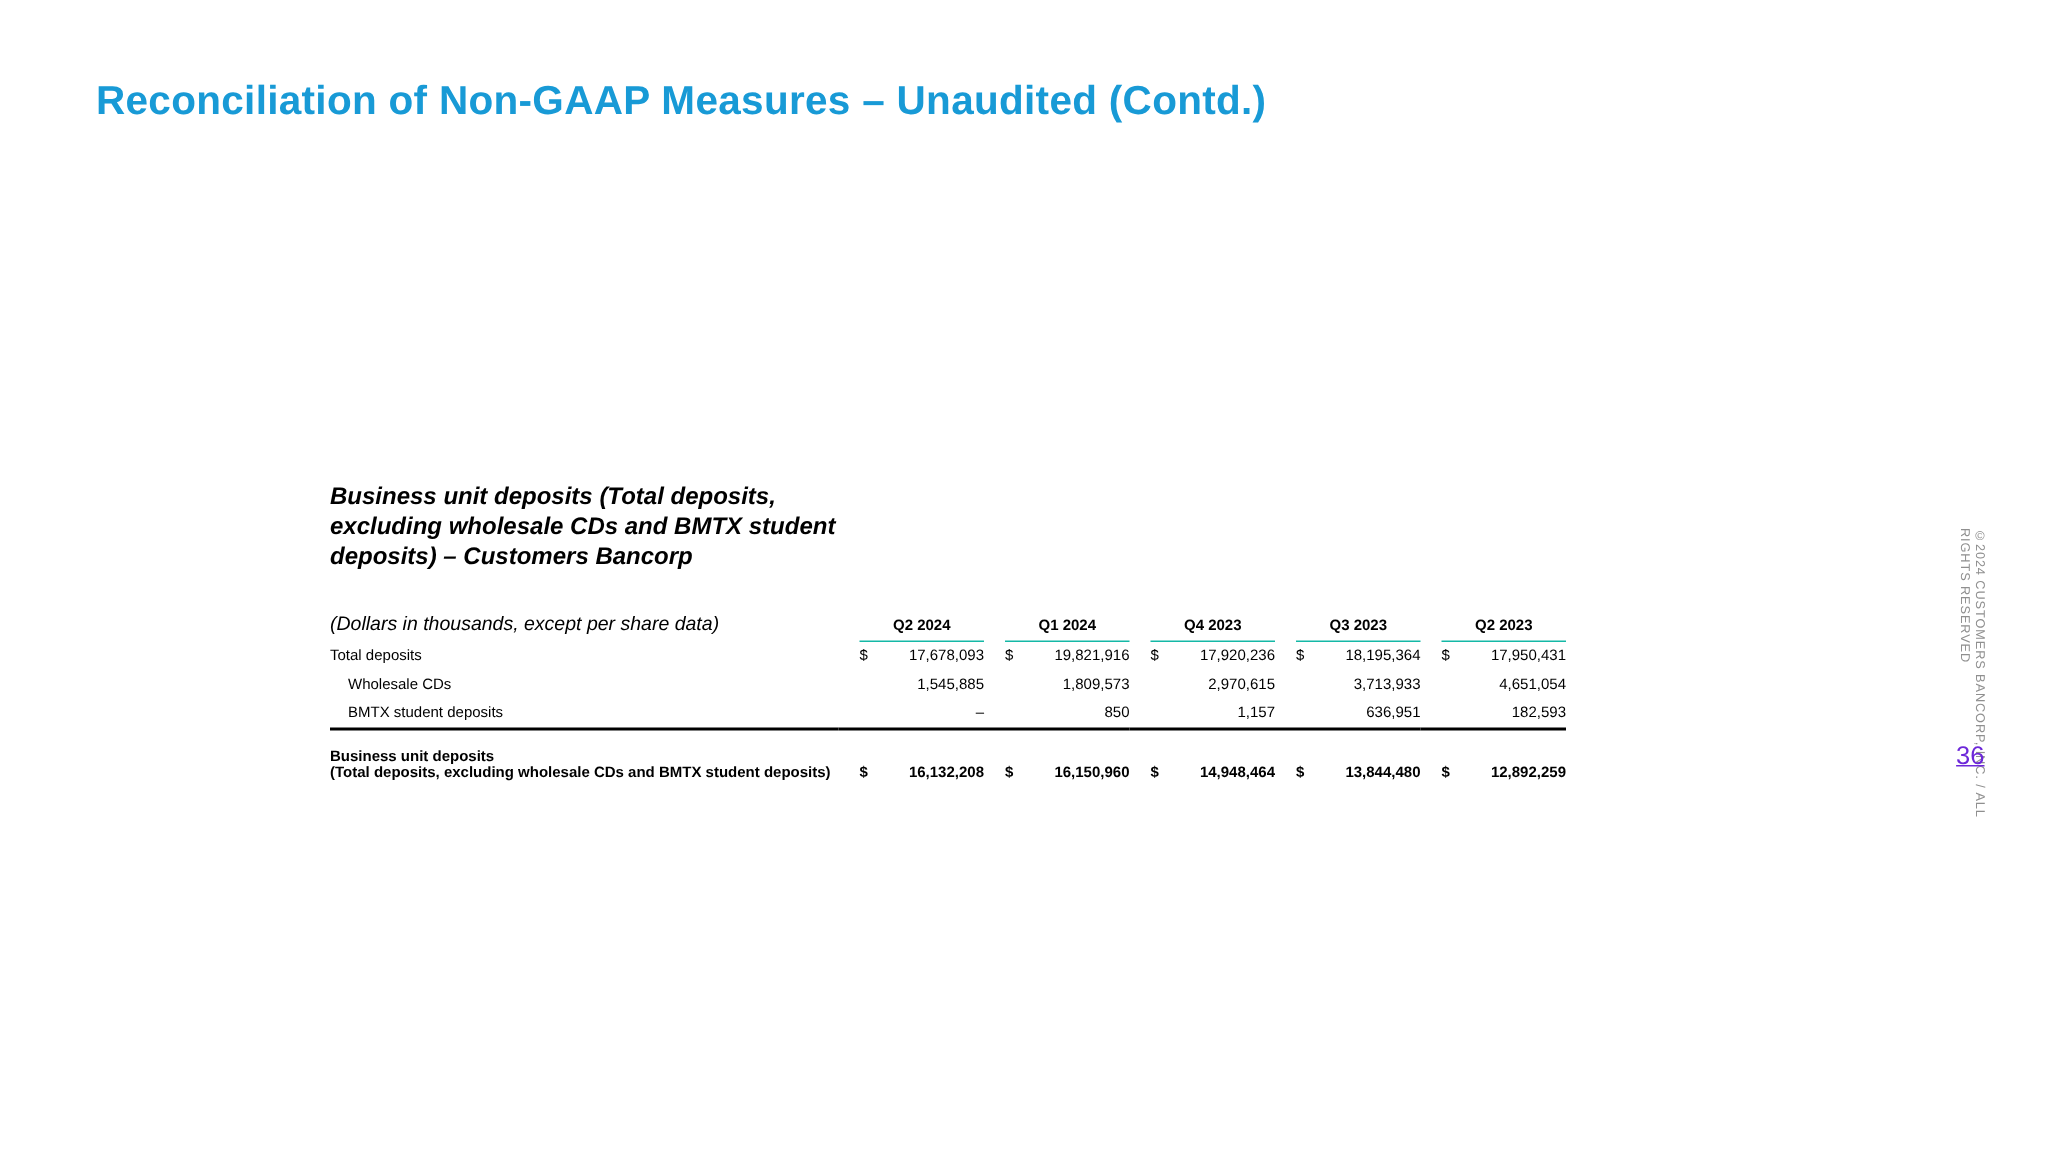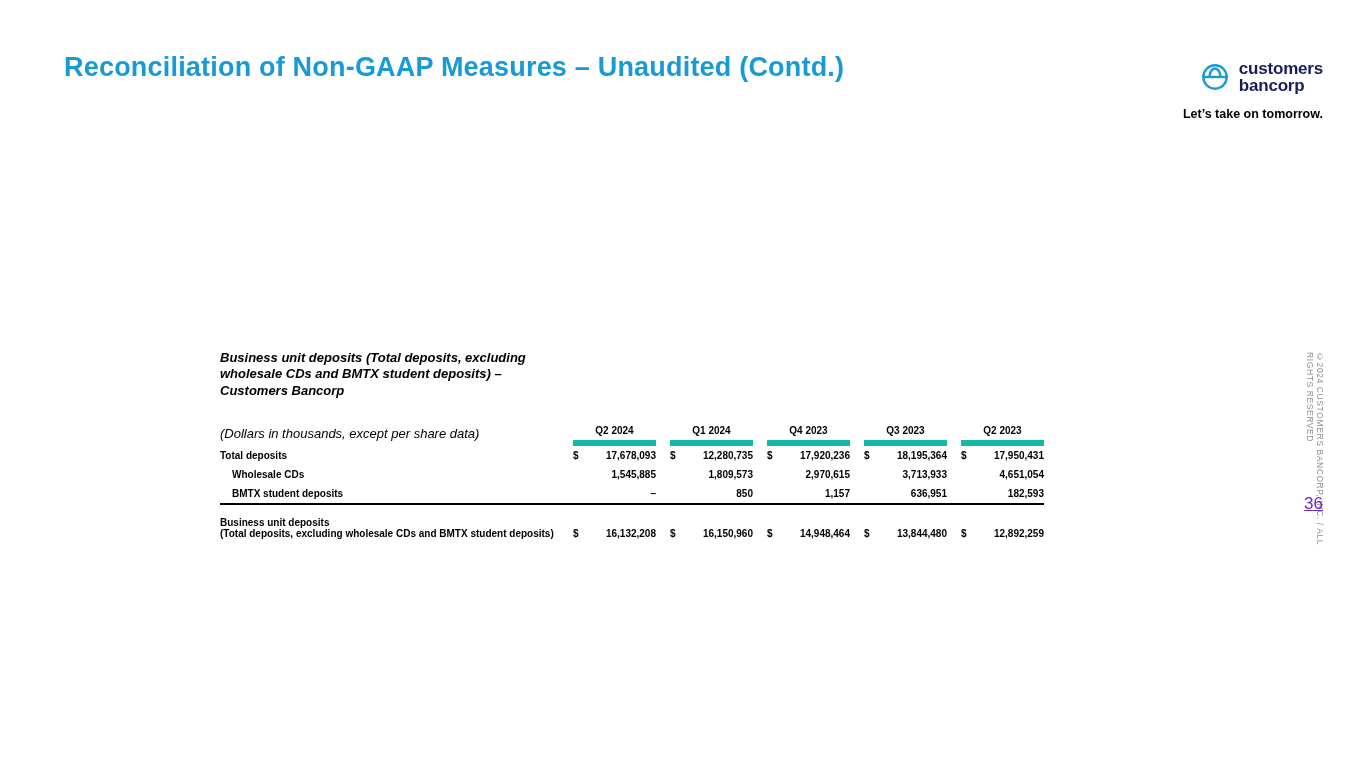--- a/index.html
+++ b/index.html
@@ -54,73 +54,56 @@
   .pagenum {
     position: absolute;
     right: 42px;
     bottom: 38px;
     font-size: 17px;
     color: #6d28d9;
     text-decoration: underline;
   }
   .table-block { position: absolute; left: 220px; top: 322px; width: 824px; }
   .section-header {
-    font-size: 13px;
+    font-size: 16px;
     font-weight: 700;
     font-style: italic;
     width: 345px;
     line-height: 1.25;
     color: #000000;
-    margin-top: 28px;
   }
   table { width: 100%; border-collapse: collapse; font-size: 10px; margin-top: 26px; color: #000000; }
   col.labelcol { width: 339px; }
   col.numcol { width: 97px; }
   thead th { font-weight: 400; vertical-align: bottom; padding: 0; }
   th.label-head { text-align: left; font-style: italic; padding-bottom: 5px; font-size: 13px; }
   .colhead {
     margin-left: 14px;
-    border-bottom: 6px solid #14b8a6;
+    border-bottom: 1px solid #14b8a6;
     padding-bottom: 4px;
     font-weight: 700;
     text-align: center;
   }
-  tbody td { padding: 4px 0; vertical-align: top; font-weight: bold; }
+  tbody td { padding: 4px 0; vertical-align: top; }
   td.rowlabel { text-align: left; }
   tr.indent td.rowlabel { padding-left: 12px; }
   tr.rule-bottom td { border-bottom: 2px solid #000; }
   tr.grand-total td { font-weight: 700; padding-top: 12px; vertical-align: bottom; }
   .numcell { display: flex; margin-left: 14px; }
   .cur { flex: 0 0 auto; }
   .val { flex: 1; text-align: right; }
   .block { display: block; }
 </style>
 </head>
 <body>
 
 <div class="slide">
 
   <h1 class="title">Reconciliation of Non-GAAP Measures – Unaudited (Contd.)</h1>
 
-  <div class="brand">
-    <div class="brand-row">
-      <span class="logo">
-        <svg width="30" height="30" viewBox="0 0 30 30" aria-hidden="true">
-          <circle cx="15" cy="15" r="11.7" fill="none" stroke="#189ad6" stroke-width="2.4"></circle>
-          <line x1="3.3" y1="15" x2="26.7" y2="15" stroke="#189ad6" stroke-width="2.4"></line>
-          <path d="M 9.5 15 A 5.5 8.5 0 0 1 20.5 15" fill="none" stroke="#189ad6" stroke-width="2.4"></path>
-        </svg>
-      </span>
-      <div class="brand-name">
-        <span>customers</span>
-        <span>bancorp</span>
-      </div>
-    </div>
-    <div class="tagline">Let’s take on tomorrow.</div>
-  </div>
 
   <div class="table-block">
     <div class="section-header">Business unit deposits (Total deposits, excluding wholesale CDs and BMTX student deposits) – Customers Bancorp</div>
 
     <table>
       <colgroup>
         <col class="labelcol">
         <col class="numcol">
         <col class="numcol">
         <col class="numcol">
@@ -152,21 +135,21 @@
           <td class="rowlabel">Total deposits</td>
           <td>
               <div class="numcell">
                 <span class="cur">$</span>
                 <span class="val">17,678,093</span>
               </div>
             </td>
           <td>
               <div class="numcell">
                 <span class="cur">$</span>
-                <span class="val">12,280,735</span>
+                <span class="val">19,821,916</span>
               </div>
             </td>
           <td>
               <div class="numcell">
                 <span class="cur">$</span>
                 <span class="val">17,920,236</span>
               </div>
             </td>
           <td>
               <div class="numcell">

